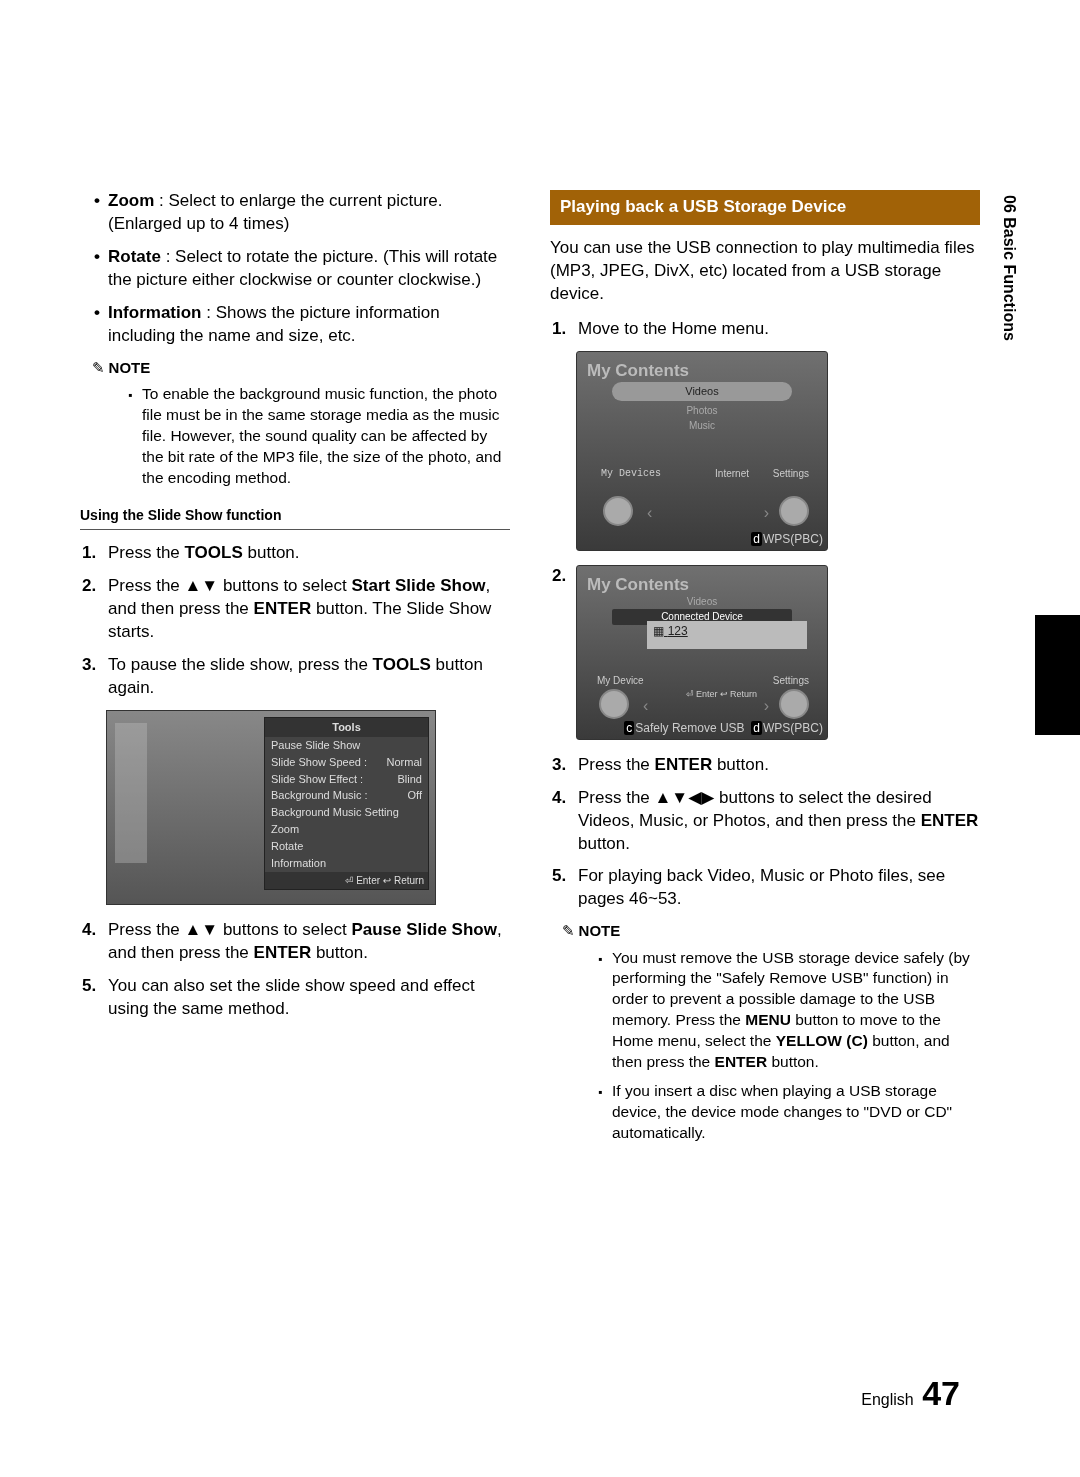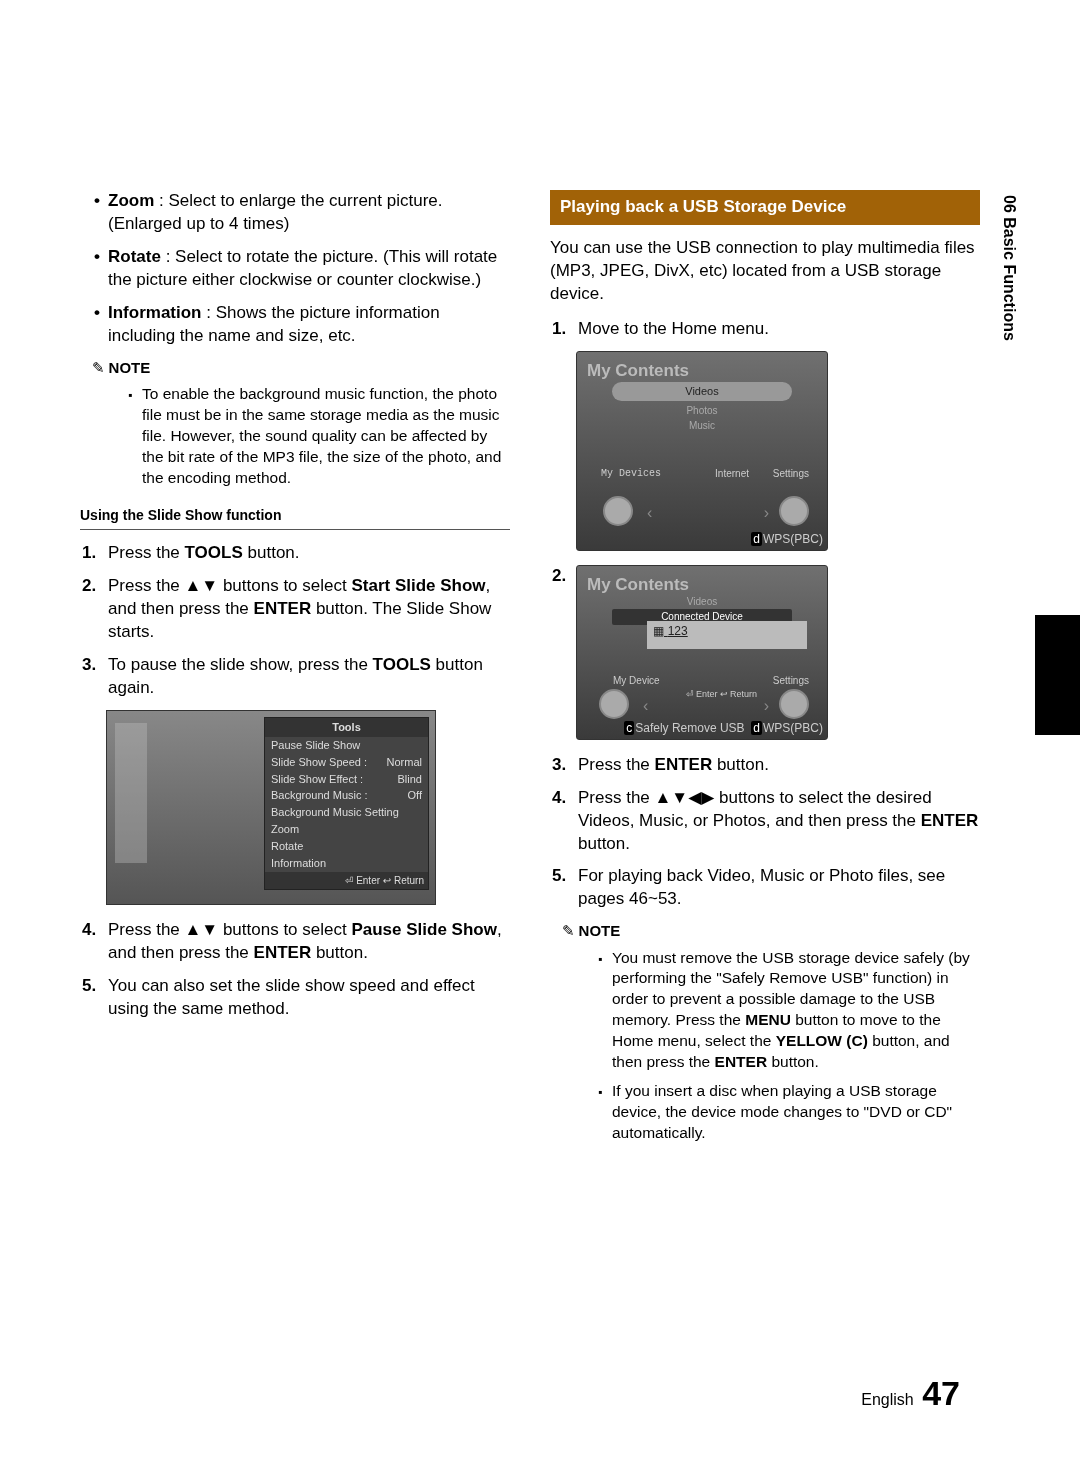--- a/index.html
+++ b/index.html
@@ -235,21 +235,21 @@
       <li><span class="num">2.</span></li>
     </ul>
 
     <div class="contents-shot short">
       <div class="cs-title">My Contents</div>
       <div class="cs-ribbon" style="top:28px;">
         <div class="sub">Videos</div>
         <div class="sub hl">Connected Device</div>
       </div>
       <div class="cs-box">▦ <span>123</span></div>
-      <div class="cs-lbl" style="left:36px; top:108px;">My Device</div>
+      <div class="cs-lbl" style="left:20px; top:108px;">My Device</div>
       <div class="cs-lbl" style="right:18px; top:108px;">Settings</div>
       <div class="cs-lbl" style="right:70px; top:122px; font-size:9px;">⏎ Enter   ↩ Return</div>
       <div class="cs-circle" style="left:22px; bottom:20px;"></div>
       <div class="cs-circle" style="right:18px; bottom:20px;"></div>
       <div class="cs-arrow" style="left:66px; bottom:22px;">‹</div>
       <div class="cs-arrow" style="right:58px; bottom:22px;">›</div>
       <div class="cs-footer">
         <span class="tag">c</span><span>Safely Remove USB</span>
         &nbsp;<span class="tag">d</span><span>WPS(PBC)</span>
       </div>

